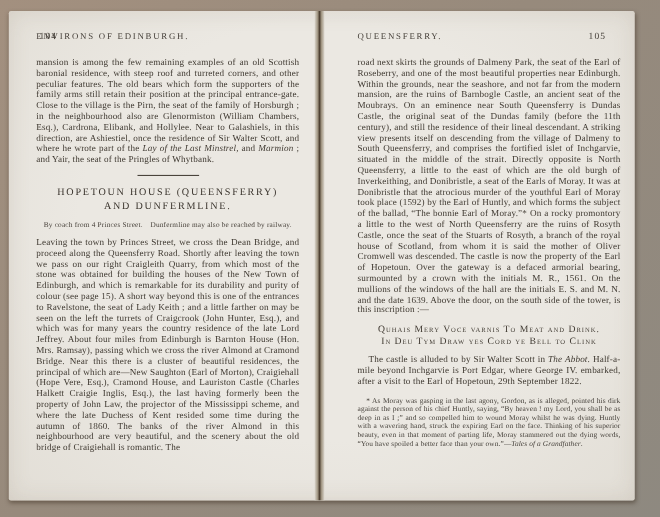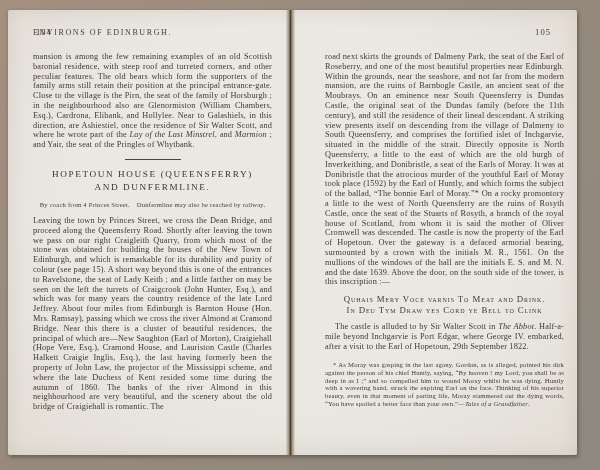--- a/index.html
+++ b/index.html
@@ -77,20 +77,21 @@
         <div>AND DUNFERMLINE.</div>
       </div>
       <p class="note">By coach from 4 Princes Street.  Dunfermline may also be reached by railway.</p>
       <p class="body"><span>Leaving the town by Princes Street, we cross the Dean Bridge, and proceed along the Queensferry Road. Shortly after leaving the town we pass on our right Craigleith Quarry, from which most of the stone was obtained for building the houses of the New Town of Edinburgh, and which is remarkable for its durability and purity of colour (see page 15). A short way beyond this is one of the entrances to Ravelstone, the seat of Lady Keith ; and a little farther on may be seen on the left the turrets of Craigcrook (John Hunter, Esq.), and which was for many years the country residence of the late Lord Jeffrey. About four miles from Edinburgh is Barnton House (Hon. Mrs. Ramsay), passing which we cross the river Almond at Cramond Bridge. Near this there is a cluster of beautiful residences, the principal of which are—New Saughton (Earl of Morton), Craigiehall (Hope Vere, Esq.), Cramond House, and Lauriston Castle (Charles Halkett Craigie Inglis, Esq.), the last having formerly been the property of John Law, the projector of the Mississippi scheme, and where the late Duchess of Kent resided some time during the autumn of 1860. The banks of the river Almond in this neighbourhood are very beautiful, and the scenery about the old bridge of Craigiehall is romantic. The</span></p>
     </div>
 
     <div class="gutter"></div>
 
     <div class="page right">
       <div class="pagehead">
+        <span class="runhead">QUEENSFERRY.</span>
         <span class="pagenum pright">105</span>
       </div>
       <p class="body"><span>road next skirts the grounds of Dalmeny Park, the seat of the Earl of Roseberry, and one of the most beautiful properties near Edinburgh. Within the grounds, near the seashore, and not far from the modern mansion, are the ruins of Barnbogle Castle, an ancient seat of the Moubrays. On an eminence near South Queensferry is Dundas Castle, the original seat of the Dundas family (before the 11th century), and still the residence of their lineal descendant. A striking view presents itself on descending from the village of Dalmeny to South Queensferry, and comprises the fortified islet of Inchgarvie, situated in the middle of the strait. Directly opposite is North Queensferry, a little to the east of which are the old burgh of Inverkeithing, and Donibristle, a seat of the Earls of Moray. It was at Donibristle that the atrocious murder of the youthful Earl of Moray took place (1592) by the Earl of Huntly, and which forms the subject of the ballad, “The bonnie Earl of Moray.”* On a rocky promontory a little to the west of North Queensferry are the ruins of Rosyth Castle, once the seat of the Stuarts of Rosyth, a branch of the royal house of Scotland, from whom it is said the mother of Oliver Cromwell was descended. The castle is now the property of the Earl of Hopetoun. Over the gateway is a defaced armorial bearing, surmounted by a crown with the initials M. R., 1561. On the mullions of the windows of the hall are the initials E. S. and M. N. and the date 1639. Above the door, on the south side of the tower, is this inscription :—</span></p>
       <div class="inscription">
         <div>Quhais Mery Voce varnis To Meat and Drink.</div>
         <div>In Deu Tym Draw yes Cord ye Bell to Clink</div>
       </div>
       <p class="body closing"><span>The castle is alluded to by Sir Walter Scott in </span><em>The Abbot</em><span>. Half-a-mile beyond Inchgarvie is Port Edgar, where George IV. embarked, after a visit to the Earl of Hopetoun, 29th September 1822.</span></p>
       <p class="footnote"><span>* As Moray was gasping in the last agony, Gordon, as is alleged, pointed his dirk against the person of his chief Huntly, saying, “By heaven ! my Lord, you shall be as deep in as I ;” and so compelled him to wound Moray whilst he was dying. Huntly with a wavering hand, struck the expiring Earl on the face. Thinking of his superior beauty, even in that moment of parting life, Moray stammered out the dying words, “You have spoiled a better face than your own.”—</span><em>Tales of a Grandfather</em><span>.</span></p>
     </div>

